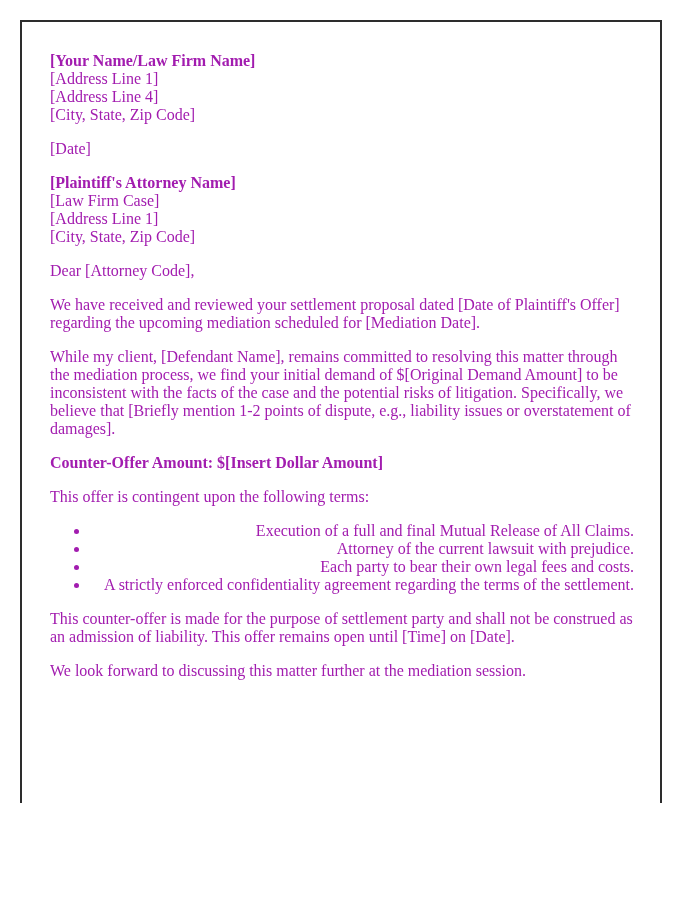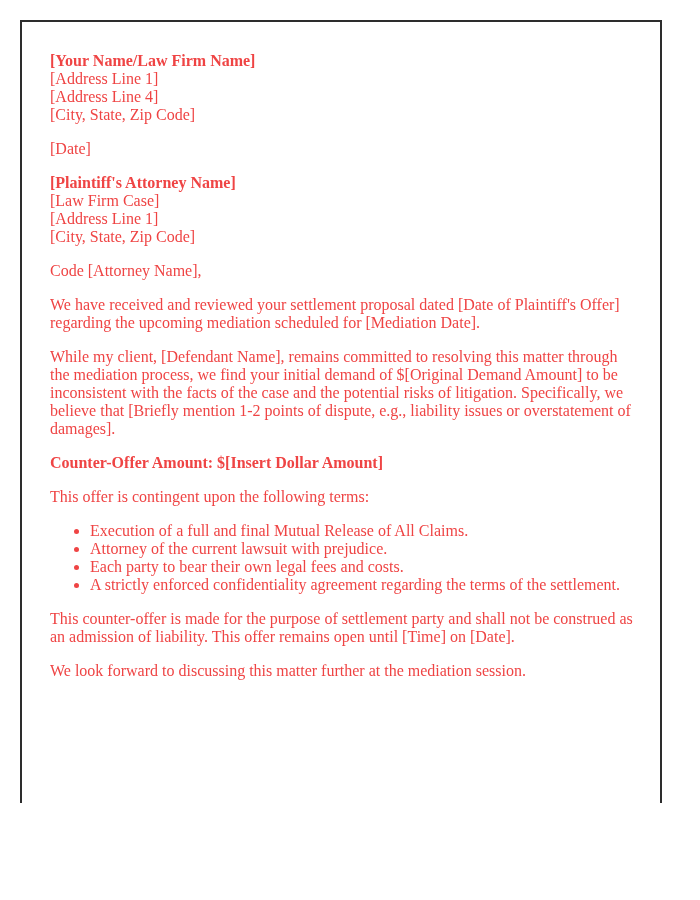--- a/index.html
+++ b/index.html
@@ -19,31 +19,32 @@
     left: 20px;
     top: 20px;
     width: 642px;
     height: 783px;
     box-sizing: border-box;
     border: 2px solid #2d2d2d;
     border-bottom: none;
     padding: 14px 26px 0 28px;
     overflow: hidden;
     background: #ffffff;
-    color: #ef4444;
+    color: #a21caf;
     font-family: "Liberation Serif", "DejaVu Serif", serif;
     font-size: 16px;
     line-height: 18px;
   }
   .letter-frame p {
     margin: 16px 0;
   }
   .letter-frame ul {
     margin: 16px 0;
     padding-left: 40px;
+    text-align: right;
   }
   .letter-frame li {
     margin: 0;
     padding: 0;
   }
   .bold {
     font-weight: bold;
   }
 </style>
 </head>
@@ -62,21 +63,21 @@
     <p>[Date]</p>
 
     <p>
       <strong>[Plaintiff's Attorney Name]</strong><br>
       <span>[Law Firm Case]</span><br>
       <span>[Address Line 1]</span><br>
       <span>[City, State, Zip Code]</span>
     </p>
 
 
-    <p>Code [Attorney Name],</p>
+    <p>Dear [Attorney Code],</p>
 
     <p>We have received and reviewed your settlement proposal dated [Date of Plaintiff's Offer] regarding the upcoming mediation scheduled for [Mediation Date].</p>
 
     <p>While my client, [Defendant Name], remains committed to resolving this matter through the mediation process, we find your initial demand of $[Original Demand Amount] to be inconsistent with the facts of the case and the potential risks of litigation. Specifically, we believe that [Briefly mention 1-2 points of dispute, e.g., liability issues or overstatement of damages].</p>
 
 
     <p class="bold">Counter-Offer Amount: $[Insert Dollar Amount]</p>
 
     <p>This offer is contingent upon the following terms:</p>
 

